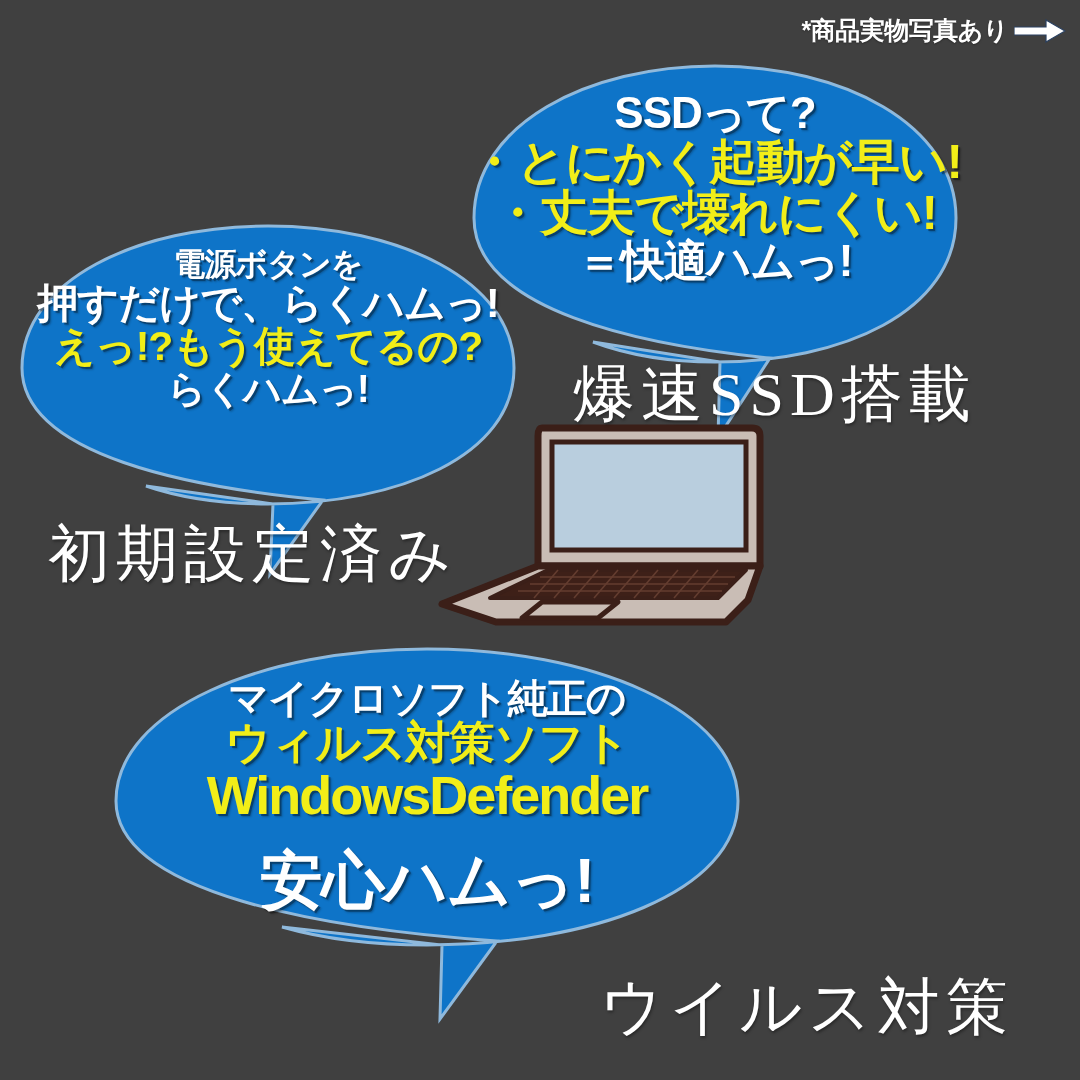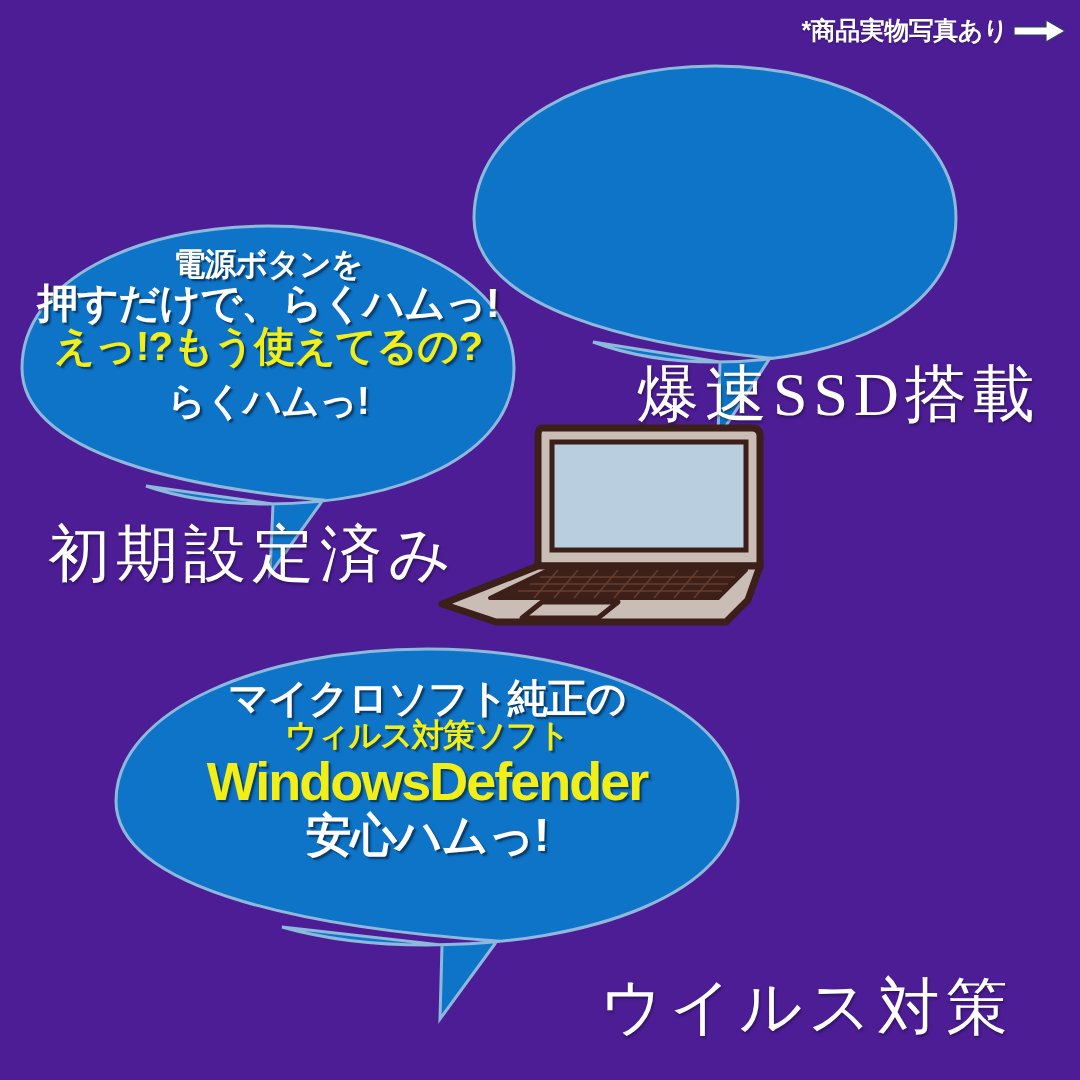--- a/index.html
+++ b/index.html
@@ -2,21 +2,21 @@
 <html><head>
 <meta charset="utf-8">
 <style>
   html,body{margin:0;padding:0;}
   body{
     width:1080px;height:1080px;overflow:hidden;
     font-family:"Liberation Sans","DejaVu Sans",sans-serif;
   }
   #stage{
     position:relative;width:1080px;height:1080px;
-    background:#4c1d95;
+    background:#404040;
   }
 
   
   .top-note{
     position:absolute;top:14px;right:14px;
     display:flex;align-items:center;gap:6px;
     color:#ffffff;font-size:25px;font-weight:700;
     letter-spacing:-0.5px;white-space:nowrap;
     text-shadow:0 1px 2px rgba(0,0,0,.35);
   }
@@ -48,41 +48,41 @@
   #bubble-ssd{left:470px;top:62px;width:490px;height:320px;}
   #bubble-ssd .txt{top:28px;}
   #bubble-ssd .s1{font-size:44px;}
   #bubble-ssd .s2{font-size:48px;}
   #bubble-ssd .s3{font-size:44px;}
 
   #bubble-boot{left:18px;top:222px;width:500px;height:300px;}
   #bubble-boot .txt{top:26px;}
   #bubble-boot .s1{font-size:32px;}
   #bubble-boot .s2{font-size:41px;}
-  #bubble-boot .s3{font-size:38px;margin-top:12px;}
+  #bubble-boot .s3{font-size:38px;}
 
   #bubble-defender{left:112px;top:645px;width:630px;height:320px;}
   #bubble-defender .txt{top:32px;}
   #bubble-defender .s1{font-size:40px;}
-  #bubble-defender .s2{font-size:32px;}
+  #bubble-defender .s2{font-size:45px;}
   #bubble-defender .s3{font-size:54px;letter-spacing:-2px;}
   #bubble-defender .s4{font-size:40px;}
-  #bubble-defender .s5{font-size:46px;}
+  #bubble-defender .s5{font-size:63px;margin-top:23px;}
 
   
   .caption{
     position:absolute;
     color:#FFFFFF;
     font-family:"Liberation Serif","DejaVu Serif",serif;
     font-weight:400;
     white-space:nowrap;
     letter-spacing:6px;
     text-shadow:1px 2px 3px rgba(0,0,0,.38);
   }
-  #cap-ssd{left:637px;top:352px;font-size:62px;}
+  #cap-ssd{left:573px;top:352px;font-size:62px;}
   #cap-setup{left:48px;top:512px;font-size:62px;}
   #cap-virus{left:600px;top:965px;font-size:62px;}
 
   
   #laptop{position:absolute;left:430px;top:418px;width:340px;height:232px;}
 </style>
 </head>
 <body>
 
 <div id="stage">
@@ -93,20 +93,26 @@
       <path d="M0 8 H32 V1 L51 12 L32 23 V16 H0 Z" fill="#FFFFFF" stroke="#2A4162" stroke-width="1.2"></path>
     </svg>
   </div>
 
   <div class="bubble" id="bubble-ssd">
     <svg viewBox="0 0 490 320" preserveAspectRatio="none">
       <path d="M245 4 C372 4 486 62 486 156 C486 250 372 300 245 300
                C200 300 158 293 123 280 L123 280 L250 300 L248 376 L300 296
                C170 283 4 248 4 156 C4 62 118 4 245 4 Z" fill="#0E74C8" stroke="#8FB9DC" stroke-width="3"></path>
     </svg>
+    <div class="txt">
+      <span class="ln s1 l-white">SSDって?</span>
+      <span class="ln s2 l-yellow">・とにかく起動が早い!</span>
+      <span class="ln s2 l-yellow">・丈夫で壊れにくい!</span>
+      <span class="ln s3 l-white">＝快適ハムっ!</span>
+    </div>
   </div>
 
   <div class="bubble" id="bubble-boot">
     <svg viewBox="0 0 500 300" preserveAspectRatio="none">
       <path d="M250 4 C380 4 496 58 496 146 C496 234 380 282 250 282
                C205 282 163 276 128 264 L255 282 L252 352 L305 278
                C175 266 4 234 4 146 C4 58 120 4 250 4 Z" fill="#0E74C8" stroke="#8FB9DC" stroke-width="3"></path>
     </svg>
     <div class="txt">
       <span class="ln s1 l-white">電源ボタンを</span>

